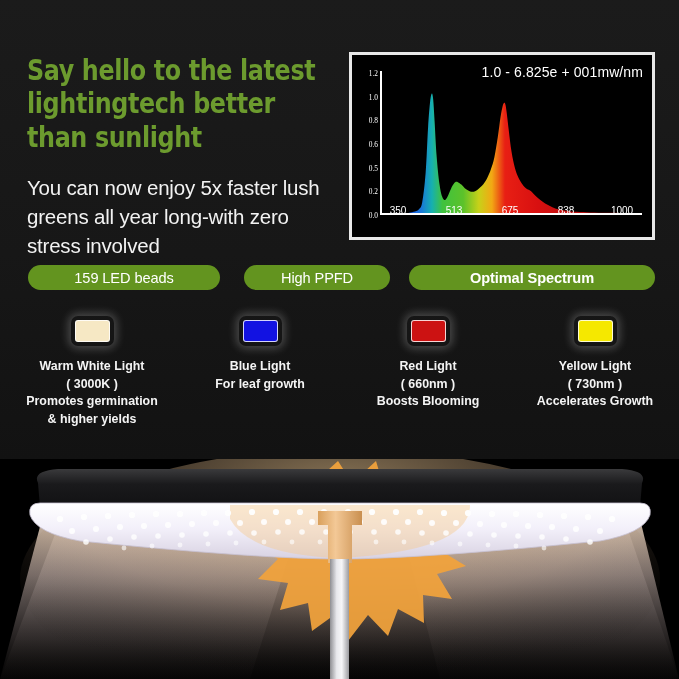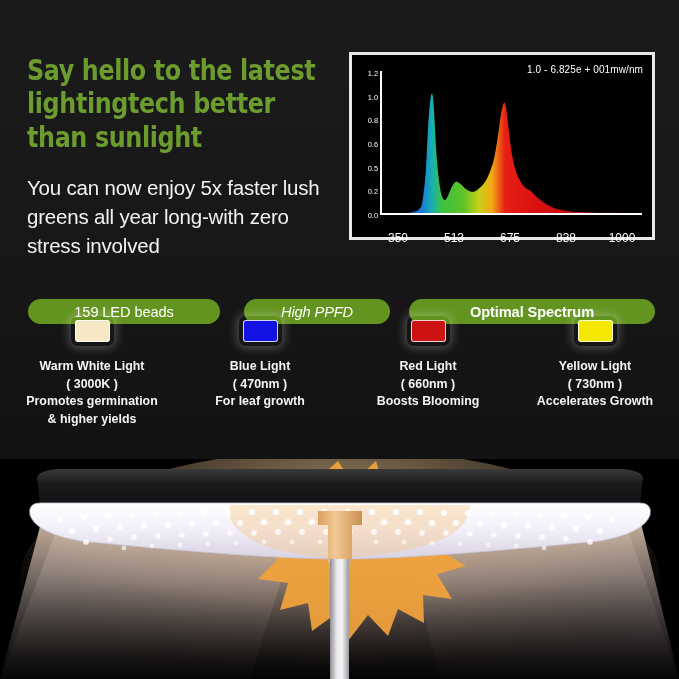--- a/index.html
+++ b/index.html
@@ -43,53 +43,52 @@
   .subhead .sub-line { display:block; white-space:nowrap; }
 
   
   .chart-frame {
     position:absolute; left:349px; top:52px; width:306px; height:188px;
     background:#000; border:3px solid #e8e8e8;
   }
   .chart-inner { position:absolute; inset:0; background:#000; }
   .chart-annotation {
     position:absolute; right:9px; top:9px;
-    color:#ffffff; font-size:10px; letter-spacing:0.1px;
+    color:#ffffff; font-size:14px; letter-spacing:0.1px;
     white-space:nowrap;
     margin-left:20px;
   }
   .y-axis-line {
     position:absolute; left:28px; top:16px; width:2px; height:144px;
     background:#ffffff;
   }
   .x-axis-line {
     position:absolute; left:28px; top:158px; width:262px; height:2px;
     background:#ffffff;
   }
   .ytick {
     position:absolute; left:4px; width:22px; text-align:right;
-    color:#fff; font-size:7.4px; transform:translateY(-50%);
+    color:#fff; font-size:7.4px; transform:translateY(-50%);font-family:Liberation Serif, serif;
   }
   .xtick {
-    position:absolute; top:176px; color:#fff; font-size:12px;
+    position:absolute; top:150px; color:#fff; font-size:10px;
     transform:translateX(-50%); white-space:nowrap;
   }
   .spectrum-svg { position:absolute; left:0; top:0; }
 
   
   .pill {
     position:absolute;
     height:25px;
     background:#63941f;
     border-radius:13px;
     color:#ffffff;
     font-size:14.6px;
     display:flex; align-items:center; justify-content:center;
     letter-spacing:-0.1px;
-    margin-top:34px;
   }
   .pill-0 { left:28px; top:265px; width:192px; }
   .pill-1 { left:244px; top:265px; width:146px; }
   .pill-2 { left:409px; top:265px; width:246px;font-weight:bold; }
 
   
   .light-col {
     position:absolute; top:320px; width:168px; text-align:center;font-weight:bold;
   }
   .lc-0 { left:8px; }
@@ -180,39 +179,38 @@
         <div class="xtick" style="left:158px">675</div>
         <div class="xtick" style="left:214px">838</div>
         <div class="xtick" style="left:270px">1000</div>
 
       </div>
     </div>
 
     <div class="pill pill-0" style="background: rgb(99, 148, 31);">
       <span>159 LED beads</span>
     </div>
-    <div class="pill pill-1" style="background: rgb(99, 148, 31); font-style: italic;">
+    <div class="pill pill-1" style="background: rgb(99, 148, 31);">
       <span>High PPFD</span>
     </div>
     <div class="pill pill-2" style="background: rgb(99, 148, 31);">
       <span>Optimal Spectrum</span>
     </div>
 
     <div class="light-col lc-0">
       <div class="swatch" id="sw0" style="background: rgb(246, 232, 196);"></div>
       <span class="light-line">Warm White Light</span>
       <span class="light-line">( 3000K )</span>
       <span class="light-line">Promotes germination</span>
       <span class="light-line">&amp; higher yields</span>
     </div>
 
     <div class="light-col lc-1">
       <div class="swatch" id="sw1" style="background: rgb(18, 18, 226);"></div>
       <span class="light-line">Blue Light</span>
-      <span class="light-line">( 470nm )</span>
       <span class="light-line">For leaf growth</span>
     </div>
 
     <div class="light-col lc-2">
       <div class="swatch" id="sw2" style="background: rgb(204, 18, 18);"></div>
       <span class="light-line">Red Light</span>
       <span class="light-line">( 660nm )</span>
       <span class="light-line">Boosts Blooming</span>
     </div>
 

